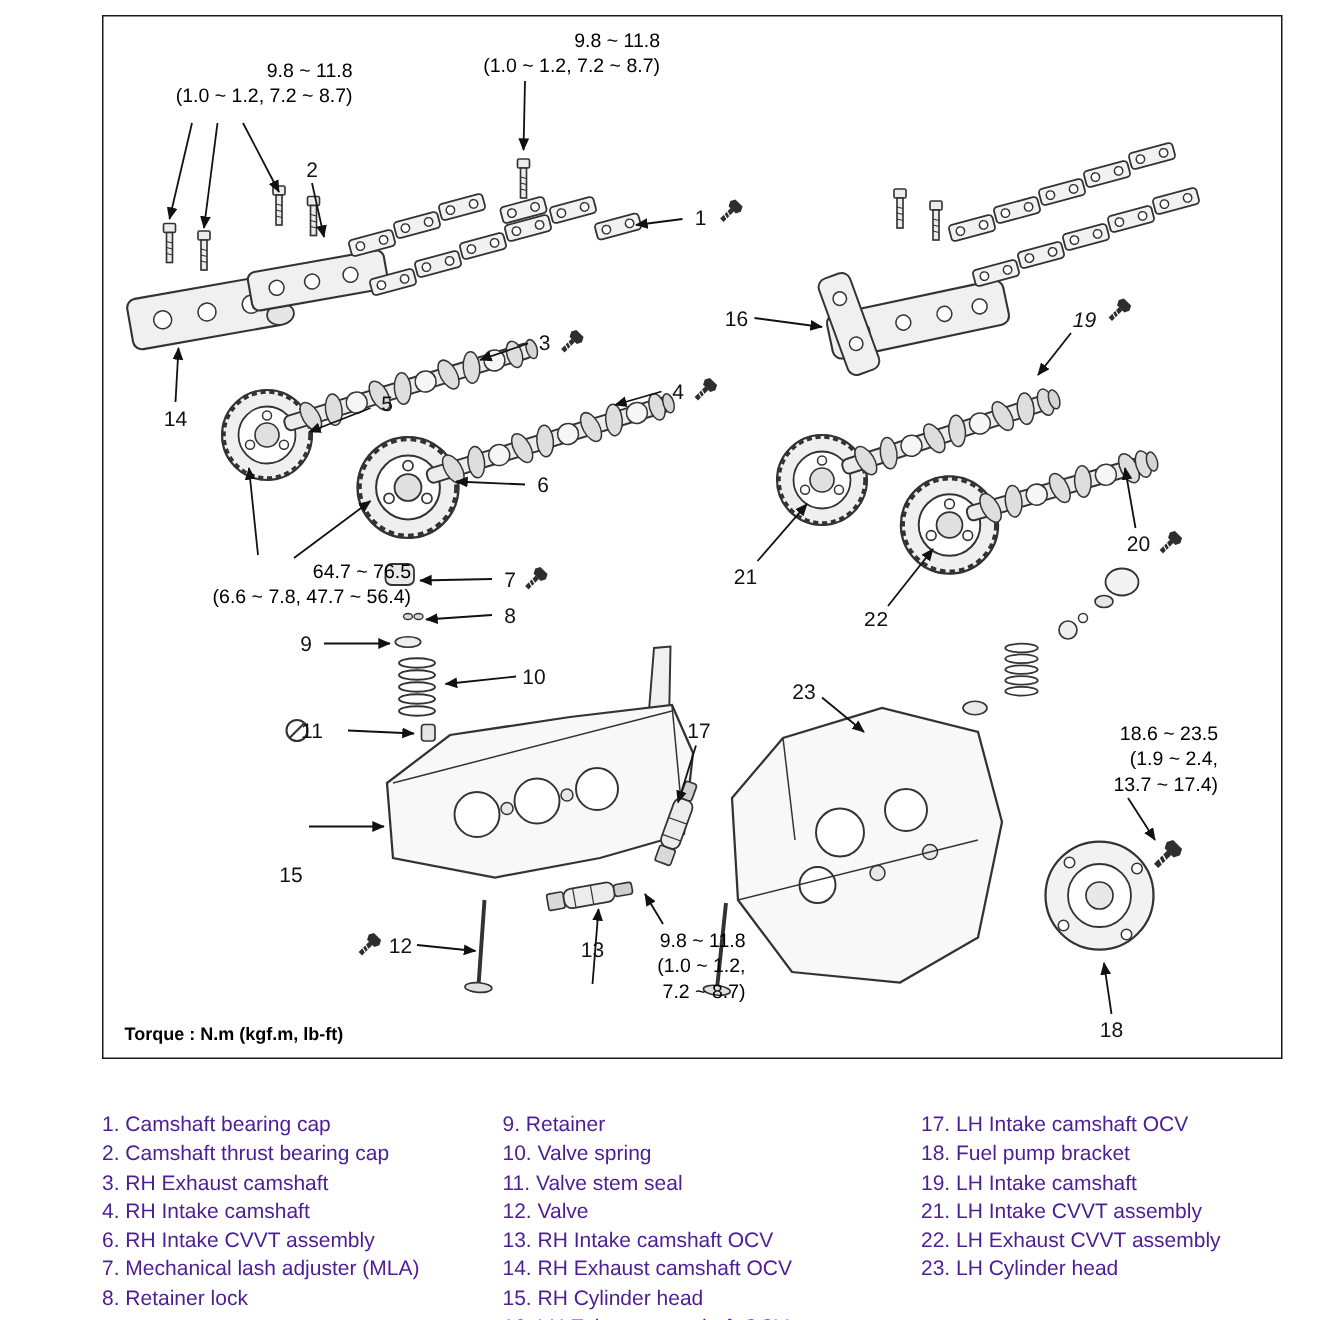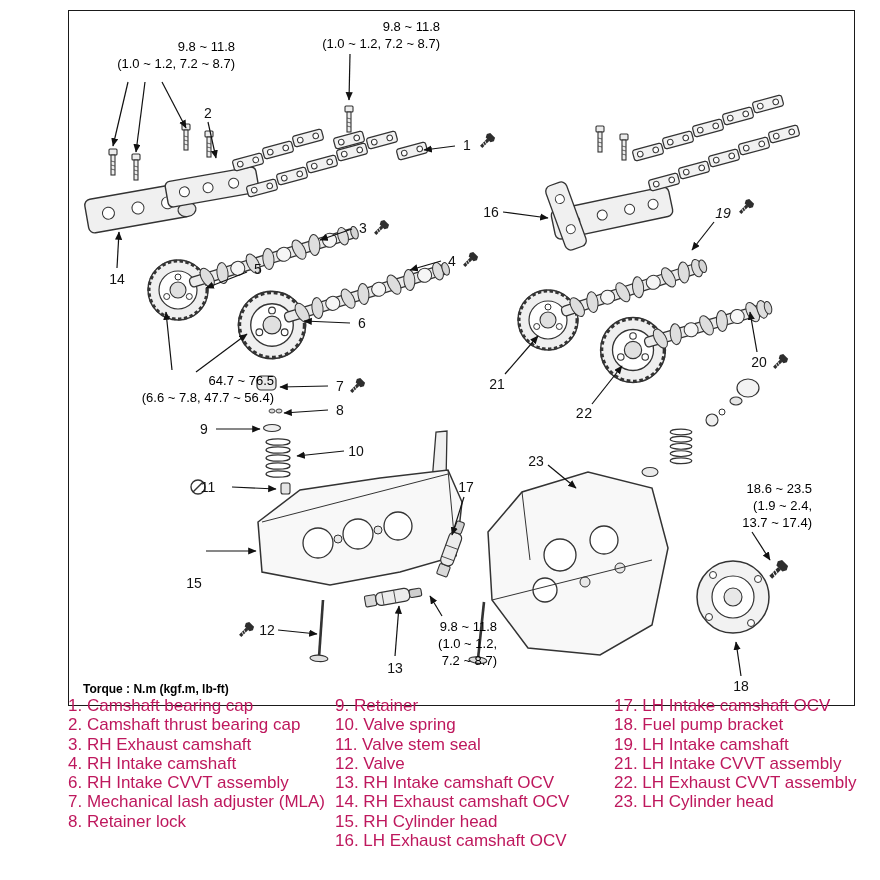--- a/index.html
+++ b/index.html
@@ -7,21 +7,21 @@
         font-family:"Liberation Sans",sans-serif;overflow:hidden;}
   .dbox{position:absolute;left:68px;top:10px;width:787px;height:696px;
         border:1.6px solid #1a1a1a;background:#fff;box-sizing:border-box;}
   svg.draw{position:absolute;left:68px;top:10px;}
   .plabel{position:absolute;transform:translate(-50%,-50%);
           font-size:14px;color:#111;z-index:3;background:rgba(255,255,255,.0);}
   .callout{position:absolute;font-weight:normal;font-size:13px;line-height:17px;
            text-align:right;color:#000;z-index:3;}
   .torque-note{position:absolute;left:83px;top:682px;font-weight:bold;
                font-size:12px;color:#000;z-index:3;}
-  .pcol{position:absolute;top:696px;font-size:17px;color:#be185d;z-index:3;}
+  .pcol{position:absolute;top:740px;font-size:14px;color:#4c1d95;z-index:3;}
   .pcol div{height:19.3px;line-height:19.3px;white-space:nowrap;}
   .col1{left:68px;} .col2{left:335px;} .col3{left:600px;margin-left:14px;}
 </style>
 </head>
 <body>
 
 <div class="page">
 
   <div class="dbox"></div>
 
@@ -335,21 +335,21 @@
   <div class="plabel" style="left:363px;top:228px;">3</div>
   <div class="plabel" style="left:452px;top:261px;">4</div>
   <div class="plabel" style="left:258px;top:269px;">5</div>
   <div class="plabel" style="left:362px;top:323px;">6</div>
   <div class="plabel" style="left:340px;top:386px;">7</div>
   <div class="plabel" style="left:340px;top:410px;">8</div>
   <div class="plabel" style="left:204px;top:429px;">9</div>
   <div class="plabel" style="left:356px;top:451px;">10</div>
   <div class="plabel" style="left:208px;top:487px;">11</div>
   <div class="plabel" style="left:267px;top:630px;">12</div>
-  <div class="plabel" style="left:395px;top:668px;">13</div>
+  <div class="plabel" style="left:395px;top:633px;">13</div>
   <div class="plabel" style="left:117px;top:279px;">14</div>
   <div class="plabel" style="left:194px;top:551px;margin-top:32px;">15</div>
   <div class="plabel" style="left:491px;top:212px;text-align:center;">16</div>
   <div class="plabel" style="left:466px;top:487px;">17</div>
   <div class="plabel" style="left:741px;top:686px;">18</div>
   <div class="plabel" style="left:723px;top:213px;font-style:italic;">19</div>
   <div class="plabel" style="left:759px;top:362px;">20</div>
   <div class="plabel" style="left:497px;top:384px;">21</div>
   <div class="plabel" style="left:584px;top:414px;font-family:Liberation Mono, monospace;">22</div>
   <div class="plabel" style="left:536px;top:461px;">23</div>

